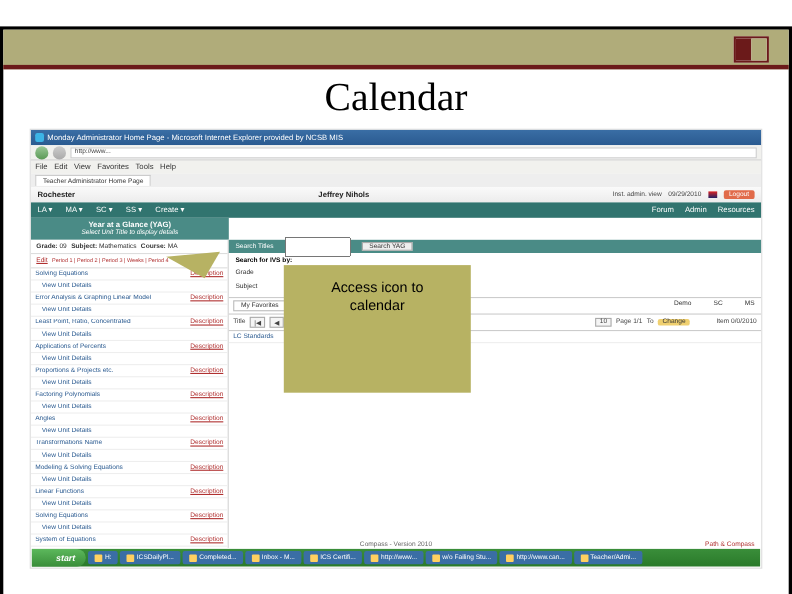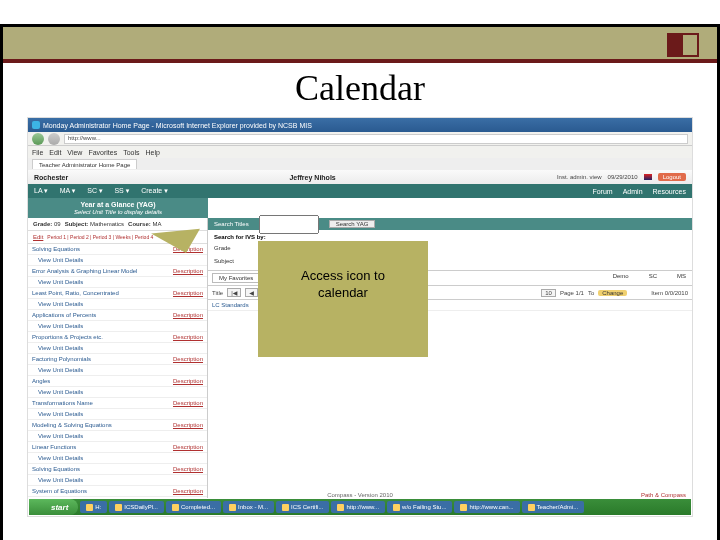--- a/index.html
+++ b/index.html
@@ -70,21 +70,21 @@
   .mid-strip .meta { display: flex; gap: 20px; padding: 2px 6px; color: #333; }
   
   .result-strip { border-bottom: 1px solid #ccc; padding: 2px 4px; display: flex; justify-content: space-between; font-size: 6px; color: #444; }
   .result-strip .pg { display: flex; gap: 4px; align-items: center; }
   .pg-btn { border: 1px solid #aaa; padding: 0 3px; background: #f5f5f5; }
   
   .row-detail { display: flex; padding: 2px 4px; border-bottom: 1px solid #eee; font-size: 6px; }
   .row-detail .d1 { flex: 2; color: #2a5a90; }
   .chg { background: #f0d070; padding: 0 4px; border-radius: 2px; color: #333; }
   
-  .callout { position: absolute; left: 255px; top: 214px; width: 170px; height: 116px; background: #b7b263; display: flex; flex-direction: column; align-items: center; padding-top: 27px; color: #000; }
+  .callout { position: absolute; left: 255px; top: 214px; width: 170px; height: 116px; background: #b7b263; display: flex; flex-direction: column; align-items: center; padding-top: 12px; color: #000; }
   .callout-text { font-family: Arial, sans-serif; font-size: 13px; font-weight: 400; text-align: center; line-height: 1.3; }
   .pointer-line { position: absolute; left: 183px; top: 186px; width: 90px; height: 40px; }
   .pointer-line::before { content: ""; position: absolute; left: 0; top: 0; border-left: 14px solid transparent; border-right: 14px solid transparent; border-bottom: 40px solid #b7b263; transform: rotate(-60deg) skewX(20deg); transform-origin: bottom left; }
   
   .taskbar { position: absolute; left: 1px; right: 1px; bottom: 1px; height: 16px; background: linear-gradient(#3a8e3a,#2a7a2a); display: flex; align-items: center; padding: 0; }
   .start { background: linear-gradient(#5cb85c,#3a8e3a); color: #fff; font-size: 8px; font-weight: bold; font-style: italic; padding: 0 10px 0 22px; height: 100%; display: flex; align-items: center; border-radius: 0 8px 8px 0; }
   .tb-item { background: #3a6ea5; color: #fff; font-size: 6px; margin-left: 2px; padding: 1px 6px; border-radius: 2px; height: 12px; display: flex; align-items: center; gap: 2px; }
   .tb-item .ic { width: 7px; height: 7px; background: #ffd060; border-radius: 1px; }
   
   .footer-text { position: absolute; right: 6px; bottom: 18px; font-size: 6px; color: #b03030; }

